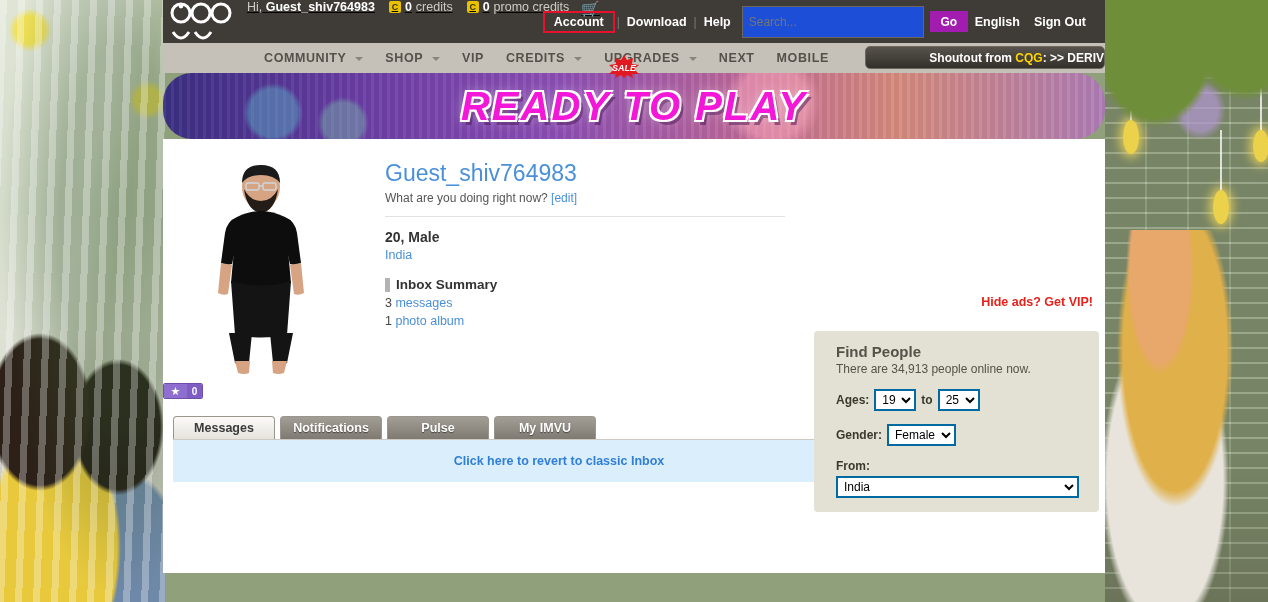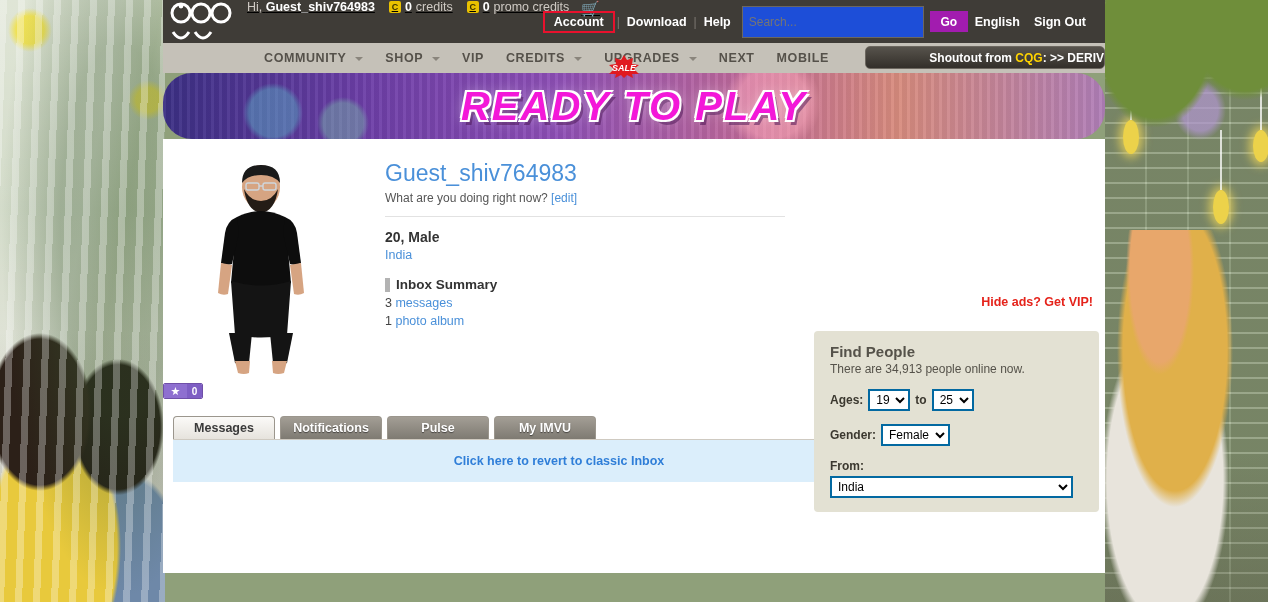--- a/index.html
+++ b/index.html
@@ -159,21 +159,21 @@
            align-items:center; justify-content:center; }
   .revert a{ color:#2f7ed8; font-size:12.5px; font-weight:bold; text-decoration:none; }
 
   
   .rail{ position:absolute; right:6px; top:156px; width:285px; }
   .hideads{ text-align:right; color:#e5231b; font-size:12.5px; font-weight:bold; padding-right:6px; }
   .card{ margin-top:10px; border:1px solid #cfcfcf; border-radius:5px; background:#fff;
          height:50px; display:flex; align-items:center; padding:0 16px; }
   .card h3{ font-size:15px; color:#2f2f2f; font-weight:bold; flex:1; }
   .card a{ color:#4a90d9; font-size:12.5px; text-decoration:none; }
-  .find{ margin-top:22px; background:#e3e1d3; border-radius:4px; padding:12px 14px 14px 16px; }
+  .find{ margin-top:22px; background:#e3e1d3; border-radius:4px; padding:12px 14px 14px 22px; }
   .find h3{ font-size:15px; color:#55524a; font-weight:bold; }
   .find p{ font-size:12px; color:#55524a; margin-top:2px; }
   .frow{ margin-top:13px; font-size:12px; color:#3b382f; font-weight:bold;
          display:flex; align-items:center; gap:5px; }
   select{ font-family:"Liberation Sans", sans-serif; font-size:12px; padding:1px 2px;
           border:2px solid #0369a1; background:#fff; }
   .sel-wide{ width:243px; margin-top:3px; }
   .lbl{ font-weight:bold; }
 </style>
 </head>

